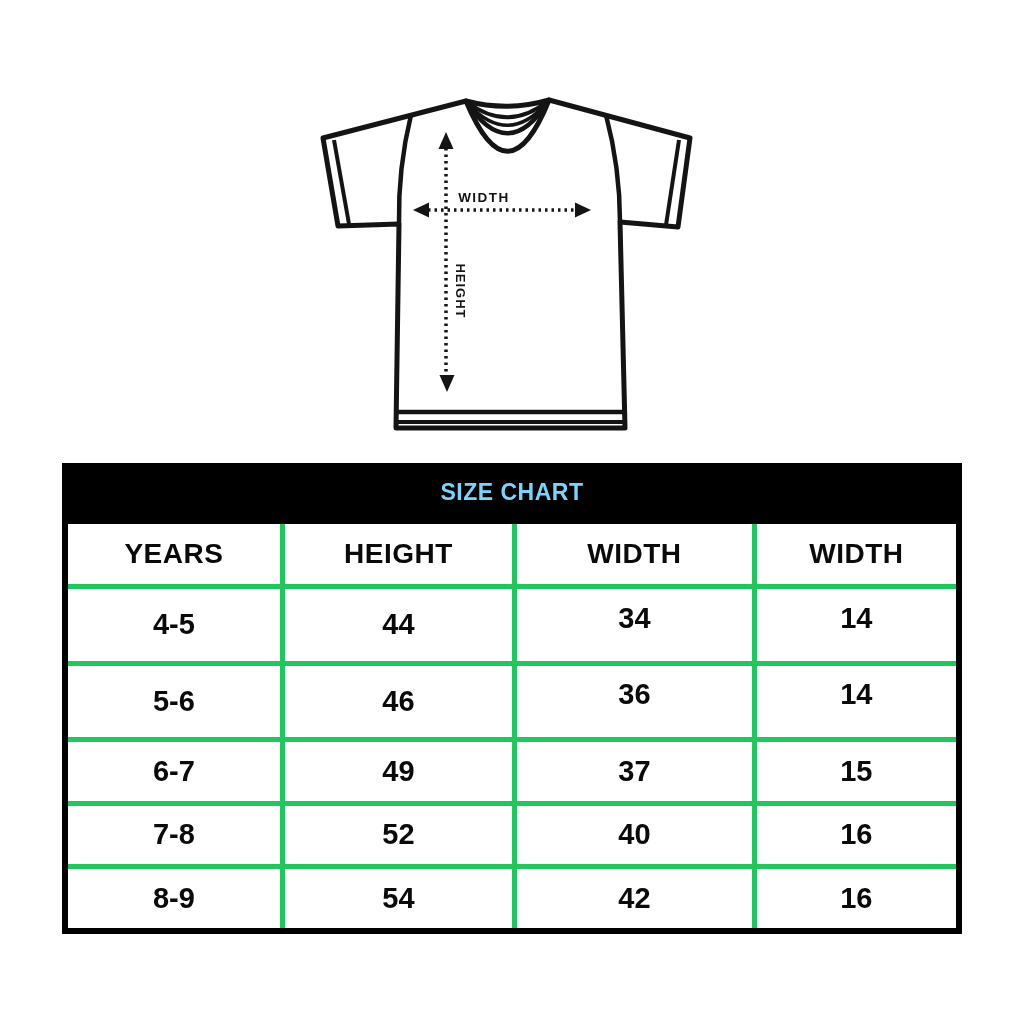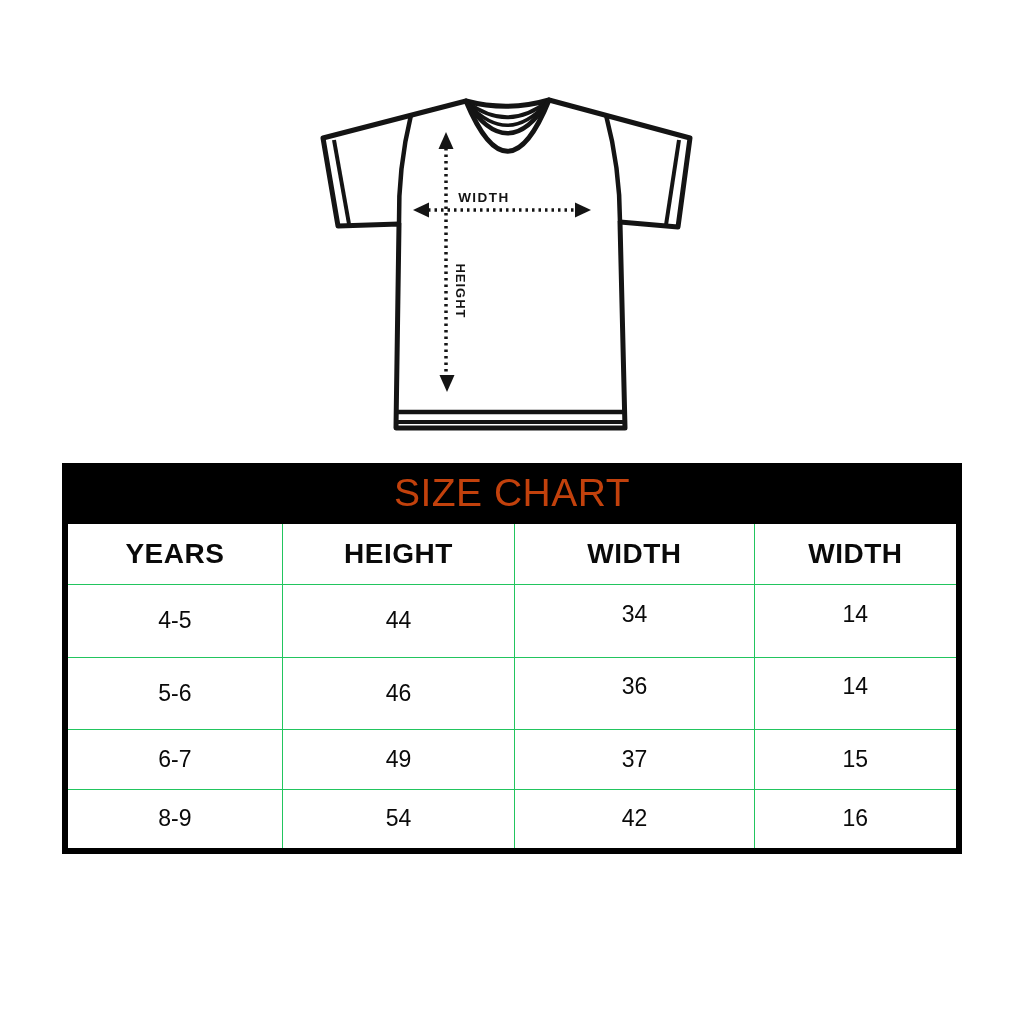--- a/index.html
+++ b/index.html
@@ -27,59 +27,59 @@
   .chart {
     position: absolute;
     left: 62px;
     top: 463px;
     width: 900px;
   }
   .chart-title {
     box-sizing: border-box;
     height: 55px;
     background: #000000;
-    color: #c2410c;
+    color: #7dd3fc;
     display: flex;
     align-items: center;
     justify-content: center;
-    font-size: 39px;
-    font-weight: normal;
+    font-size: 23px;
+    font-weight: bold;
     letter-spacing: 0.5px;
     border: 4px solid #000;
     border-bottom: none;
   }
   table.size-table {
     width: 100%;
     border-collapse: collapse;
     table-layout: fixed;
     border: 6px solid #000;
   }
   .size-table col.c1 { width: 24.3%; }
   .size-table col.c2 { width: 26.0%; }
   .size-table col.c3 { width: 26.8%; }
   .size-table col.c4 { width: 22.9%; }
   .size-table th,
   .size-table td {
-    border: 1px solid #22c55e;
+    border: 5px solid #22c55e;
     text-align: center;
     vertical-align: middle;
     color: #0a0a0a;
     background: #ffffff;
     padding: 0;
   }
   .size-table th {
     height: 60px;
     font-size: 28px;
     font-weight: bold;
     letter-spacing: 0.5px;
   }
   .size-table td {
     height: 58.5px;
-    font-size: 23px;
-    font-weight: normal;
+    font-size: 29px;
+    font-weight: bold;
   }
   
   .size-table tbody tr:nth-child(1) td:nth-child(n+3),
   .size-table tbody tr:nth-child(2) td:nth-child(n+3) {
     padding-bottom: 13px;
   }
 </style>
 </head>
 <body>
 
@@ -150,20 +150,26 @@
             <td>36</td>
             <td>14</td>
           </tr>
           <tr>
             <td>6-7</td>
             <td>49</td>
             <td>37</td>
             <td>15</td>
           </tr>
           <tr>
+            <td>7-8</td>
+            <td>52</td>
+            <td>40</td>
+            <td>16</td>
+          </tr>
+          <tr>
             <td>8-9</td>
             <td>54</td>
             <td>42</td>
             <td>16</td>
           </tr>
         </tbody>
     </table>
   </div>
 
 </div>

